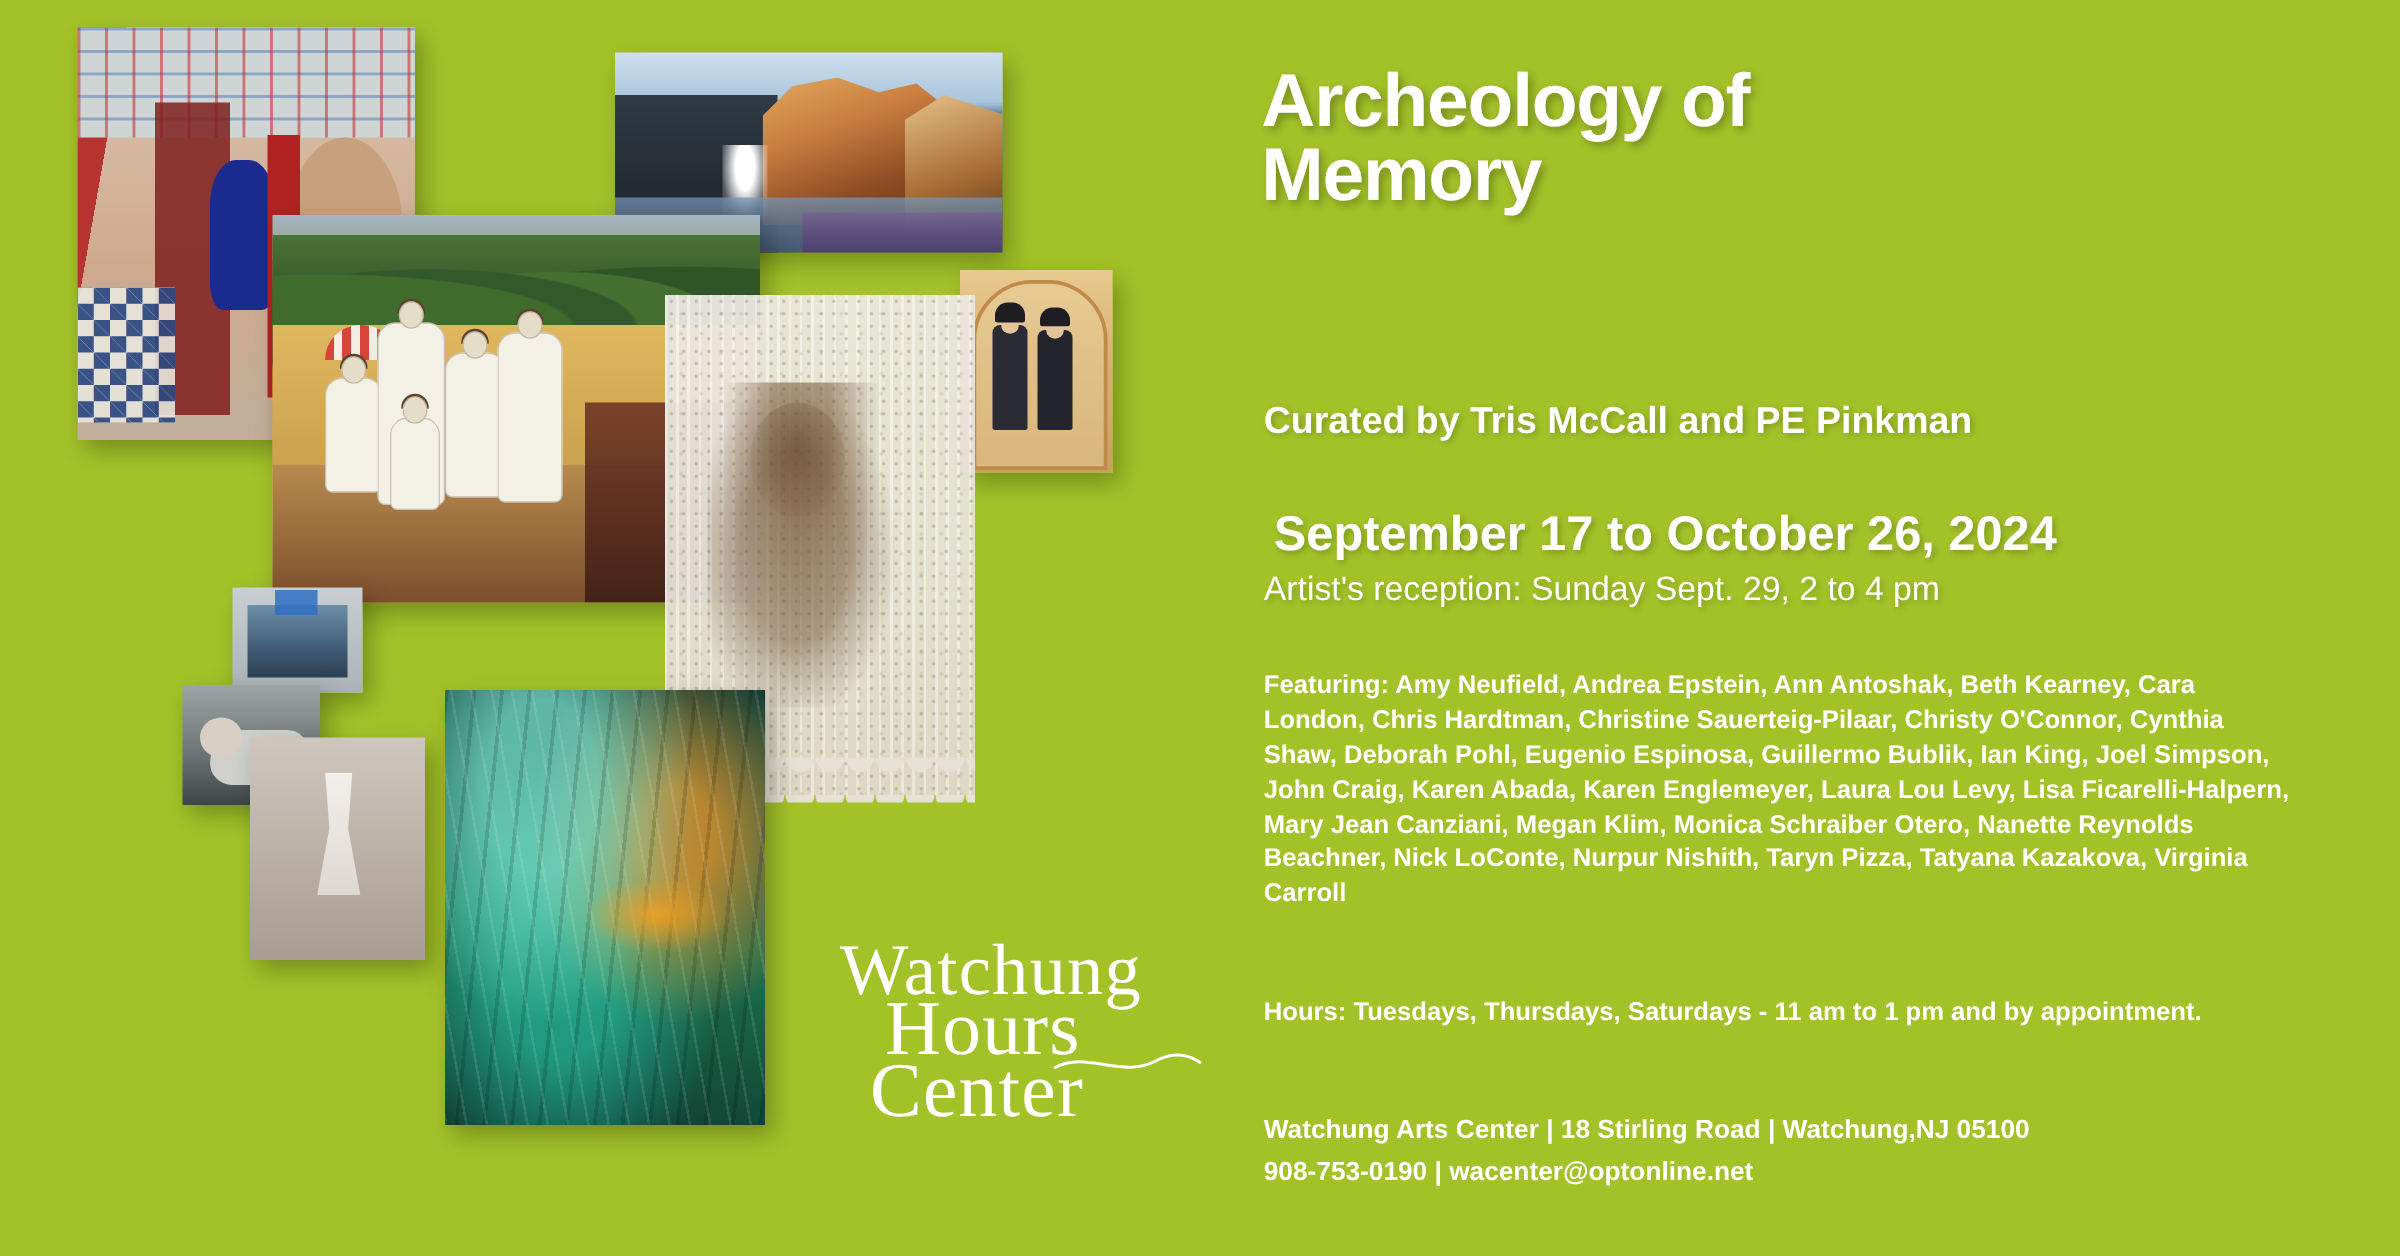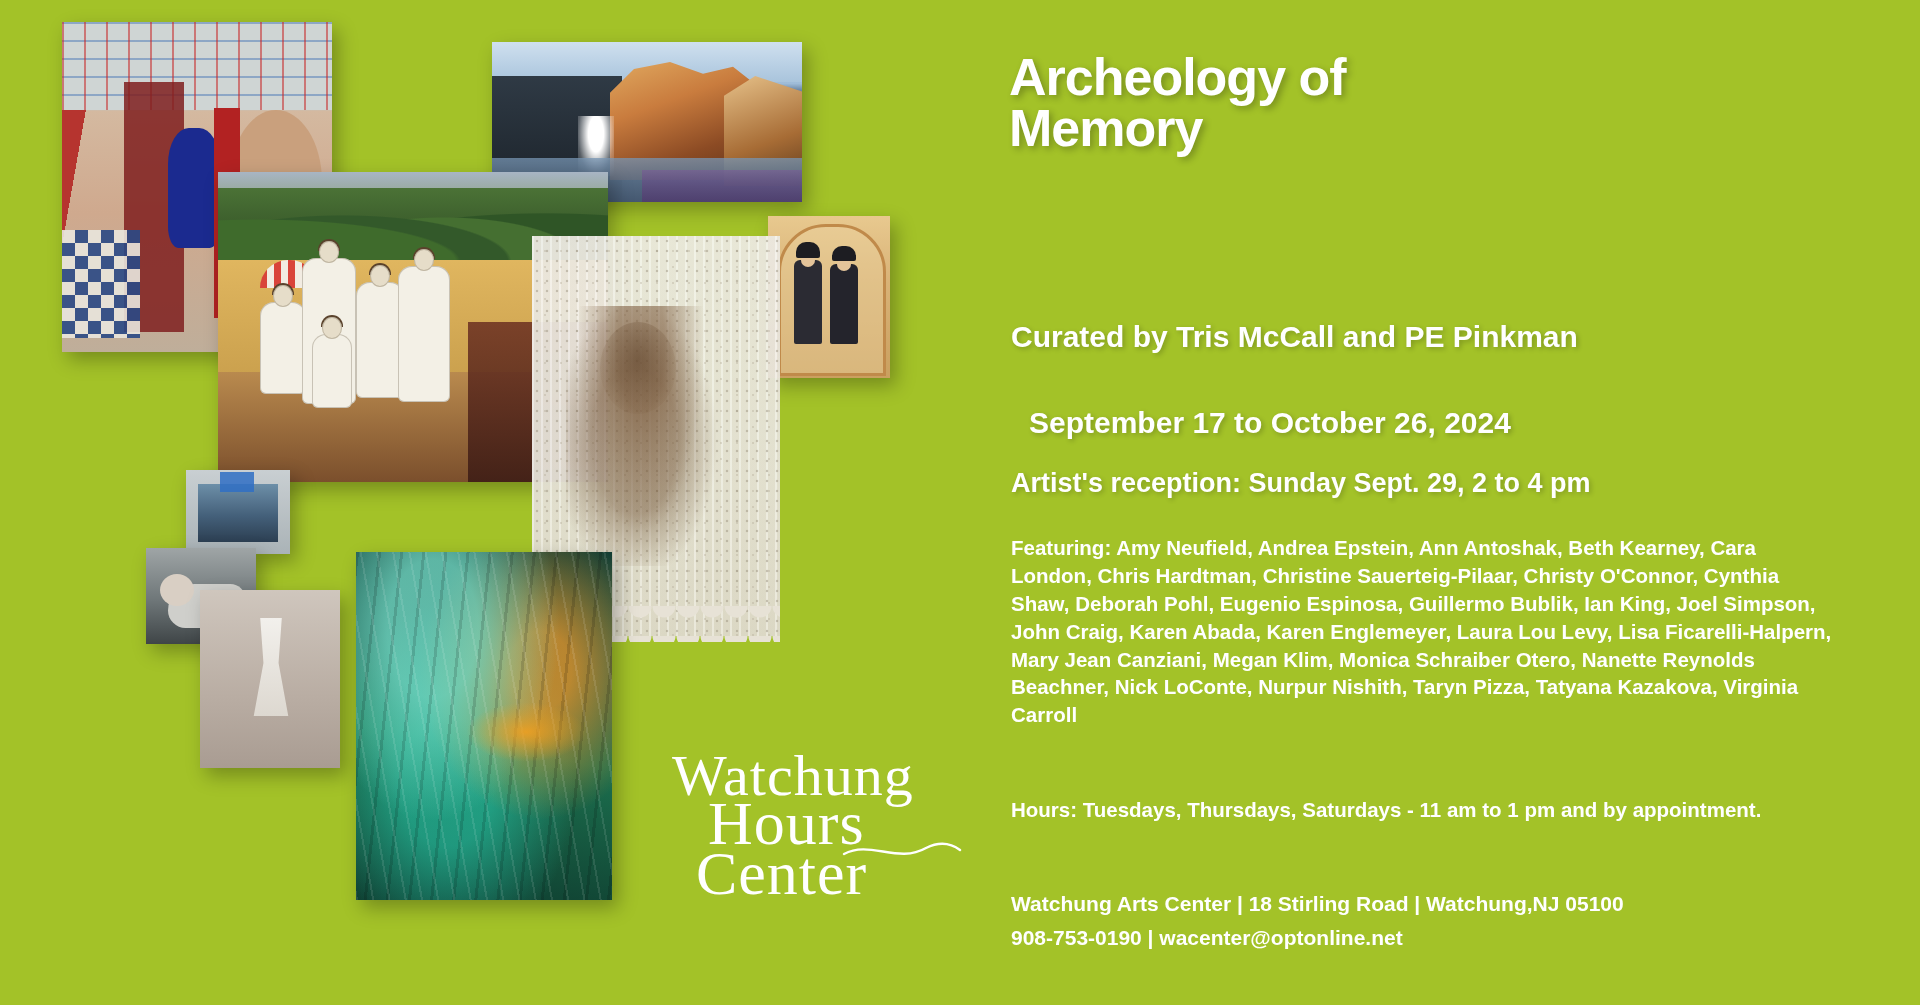--- a/index.html
+++ b/index.html
@@ -270,51 +270,50 @@
     top: 0;
     width: 880px;
     height: 1005px;
     color: #ffffff;
   }
   .title {
     position: absolute;
     left: 4px;
     top: 52px;
     width: 760px;
-    font-size: 52px;
+    font-size: 60px;
     line-height: 0.98;
     font-weight: bold;
     letter-spacing: -1px;
     text-shadow: 3px 3px 7px rgba(0,0,0,0.28);
   }
   .curator {
     position: absolute;
     left: 6px;
     top: 292px;
     font-size: 30px;
     font-weight: bold;
     text-shadow: 2px 2px 5px rgba(0,0,0,0.22);
     margin-top: 28px;
   }
   .dates {
     position: absolute;
-    left: 24px;
+    left: 14px;
     top: 406px;
-    font-size: 30px;
+    font-size: 39px;
     font-weight: bold;
     text-shadow: 2px 2px 5px rgba(0,0,0,0.22);
   }
   .reception {
     position: absolute;
     left: 6px;
     top: 456px;
     font-size: 27px;
-    font-weight: bold;
+    font-weight: normal;
     text-shadow: 2px 2px 5px rgba(0,0,0,0.2);
-    margin-top: 12px;
   }
   .featuring {
     position: absolute;
     left: 6px;
     top: 534px;
     width: 824px;
     font-size: 20.5px;
     line-height: 1.36;
     font-weight: bold;
   }

